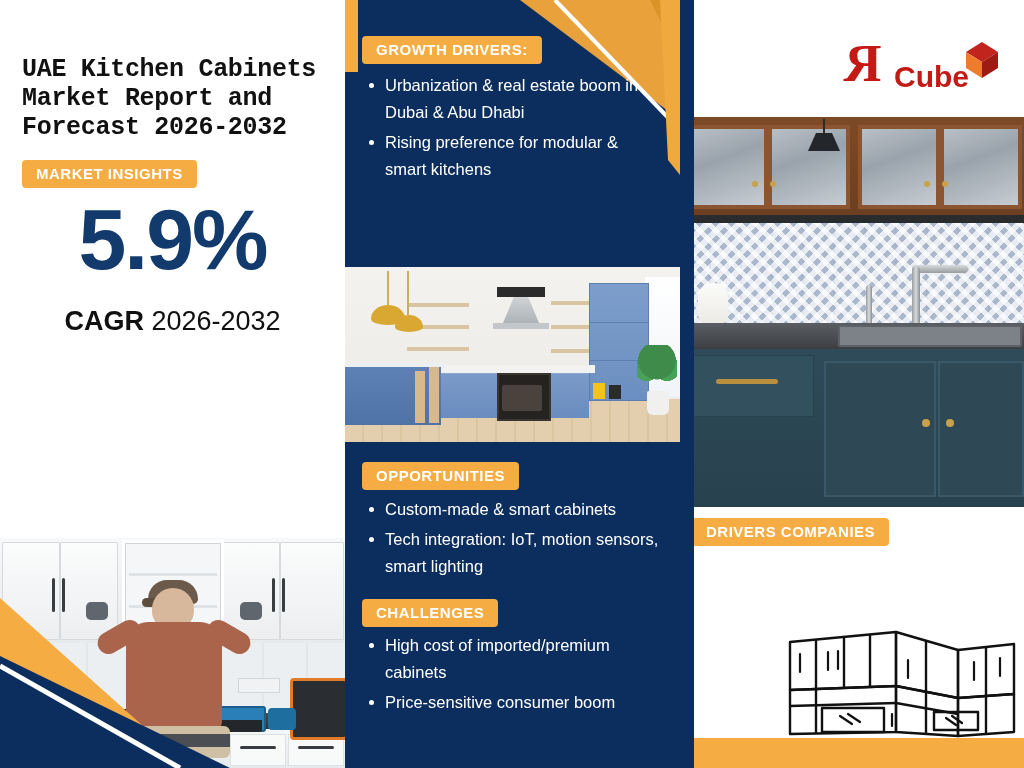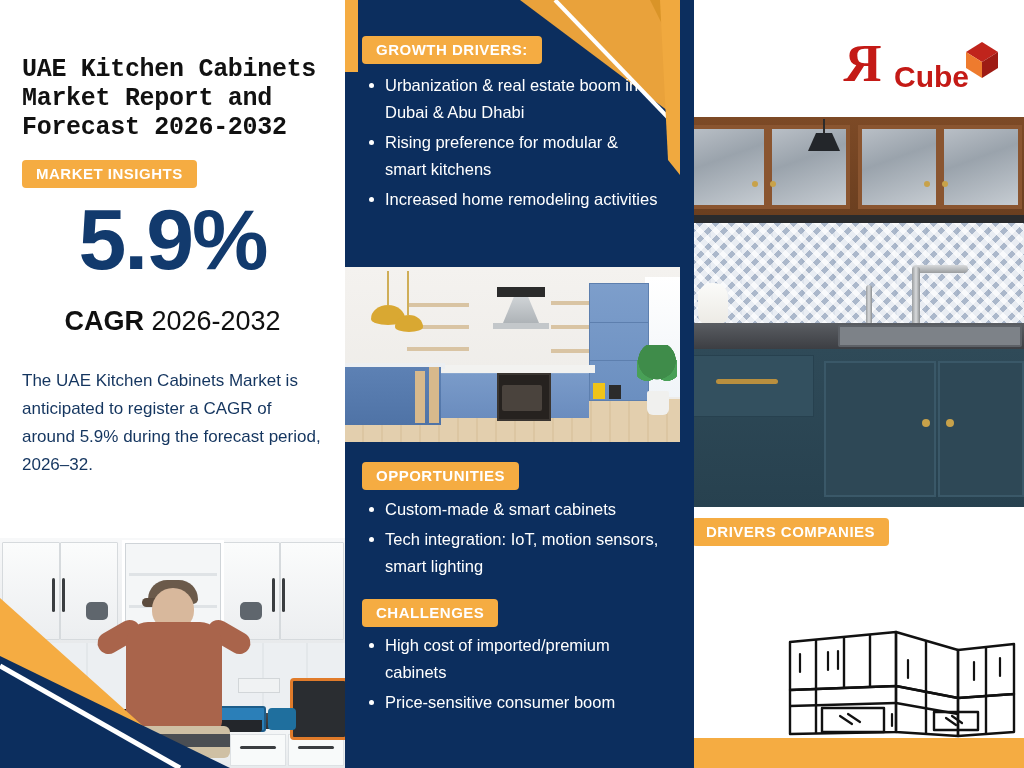--- a/index.html
+++ b/index.html
@@ -168,21 +168,20 @@
     <div class="insights-badge">
       <span class="badge">MARKET INSIGHTS</span>
     </div>
 
     <div class="cagr-num">5.9%</div>
 
     <div class="cagr-line">
       <span class="b">CAGR</span><span class="n"> 2026-2032</span>
     </div>
 
-    <div class="lead-para">The UAE Kitchen Cabinets Market is anticipated to register a CAGR of around 5.9% during the forecast period, 2026–32.</div>
 
     <div class="photo-installer">
       <div class="pi pi-wall"></div>
       <div class="pi pi-uppers"></div>
       <div class="pi pi-door" style="left:2px;width:56px;"></div>
       <div class="pi pi-door" style="left:60px;width:56px;"></div>
       <div class="pi pi-door" style="left:222px;width:56px;"></div>
       <div class="pi pi-door" style="left:280px;width:62px;"></div>
       <div class="pi-handle" style="left:52px;top:40px;"></div>
       <div class="pi-handle" style="left:62px;top:40px;"></div>
@@ -236,21 +235,20 @@
       <polyline points="55,0 180,130" fill="none" stroke="#ffffff" stroke-width="4"></polyline>
       <polygon points="160,0 180,0 180,175 168,160" fill="#F0A93F"></polygon>
     </svg>
 
     <div class="sect-badge gd-badge">
       <span class="badge">GROWTH DRIVERS:</span>
     </div>
     <ul class="ul gd-list">
       <li class="li">Urbanization &amp; real estate boom in Dubai &amp; Abu Dhabi</li>
       <li class="li">Rising preference for modular &amp; smart kitchens</li>
-      <li class="li">Increased home remodeling activities</li>
     </ul>
 
     <div class="photo-bluekitchen">
       <div class="bk bk-wall"></div>
       <div class="bk bk-window"></div>
       <div class="bk bk-floor"></div>
       <div class="bk bk-shelf" style="left:62px;top:36px;width:62px;"></div>
       <div class="bk bk-shelf" style="left:62px;top:58px;width:62px;"></div>
       <div class="bk bk-shelf" style="left:62px;top:80px;width:62px;"></div>
       <div class="bk bk-shelf" style="left:206px;top:34px;width:62px;"></div>

